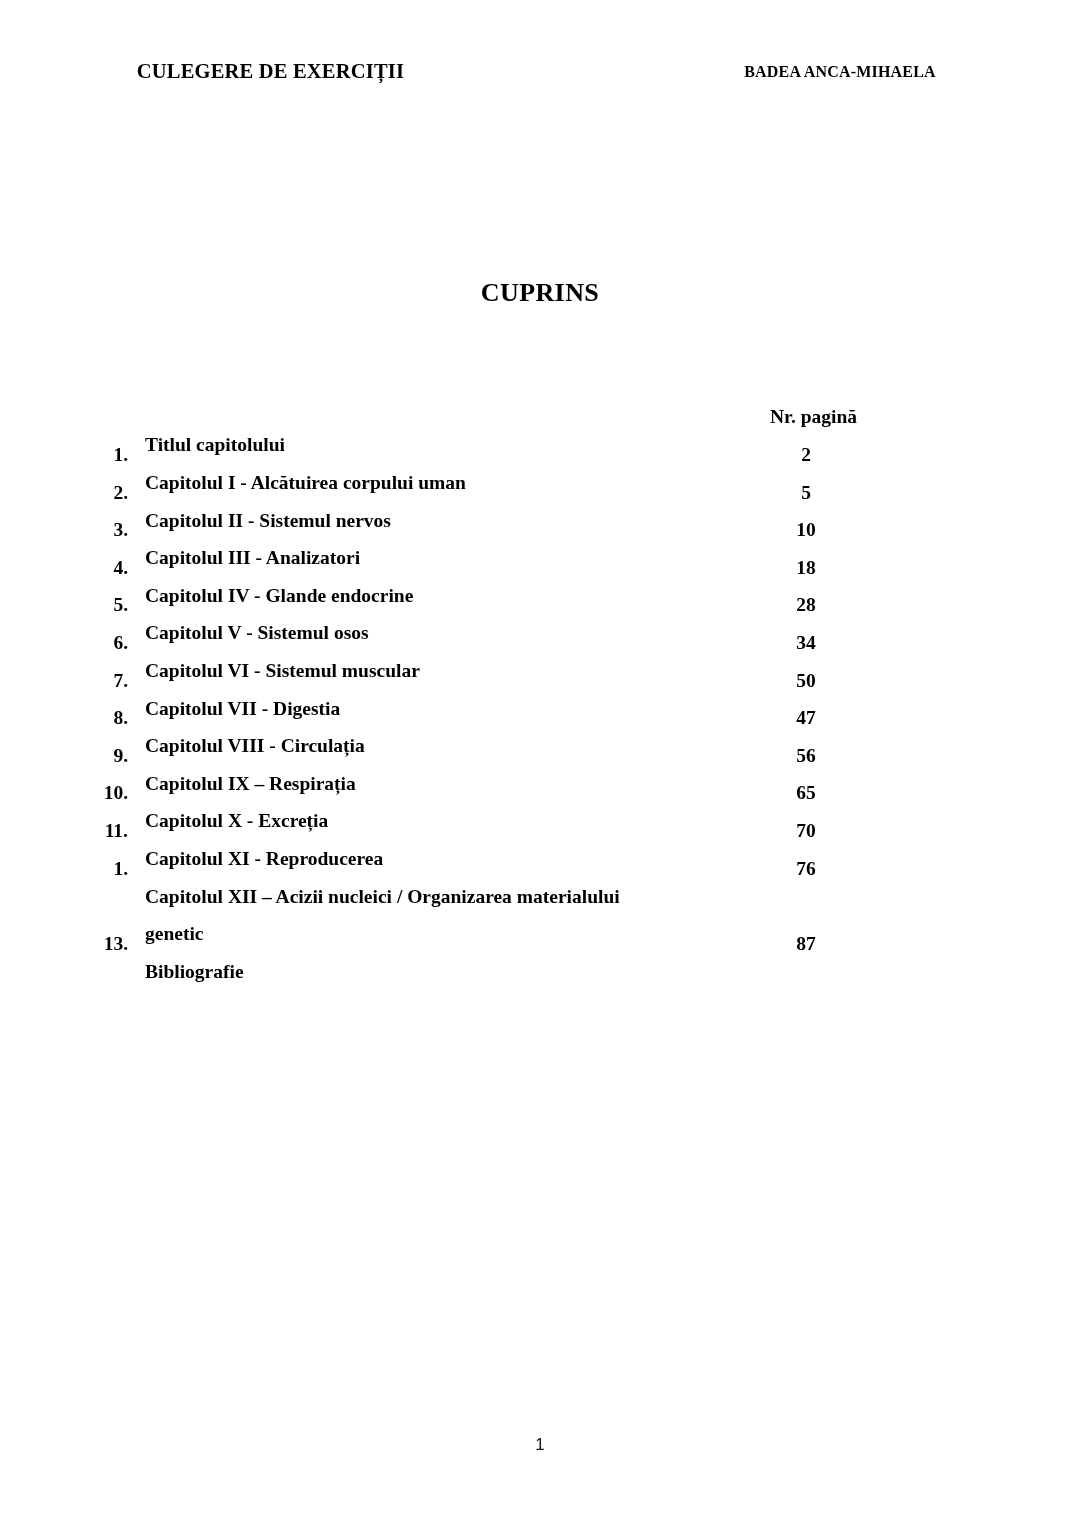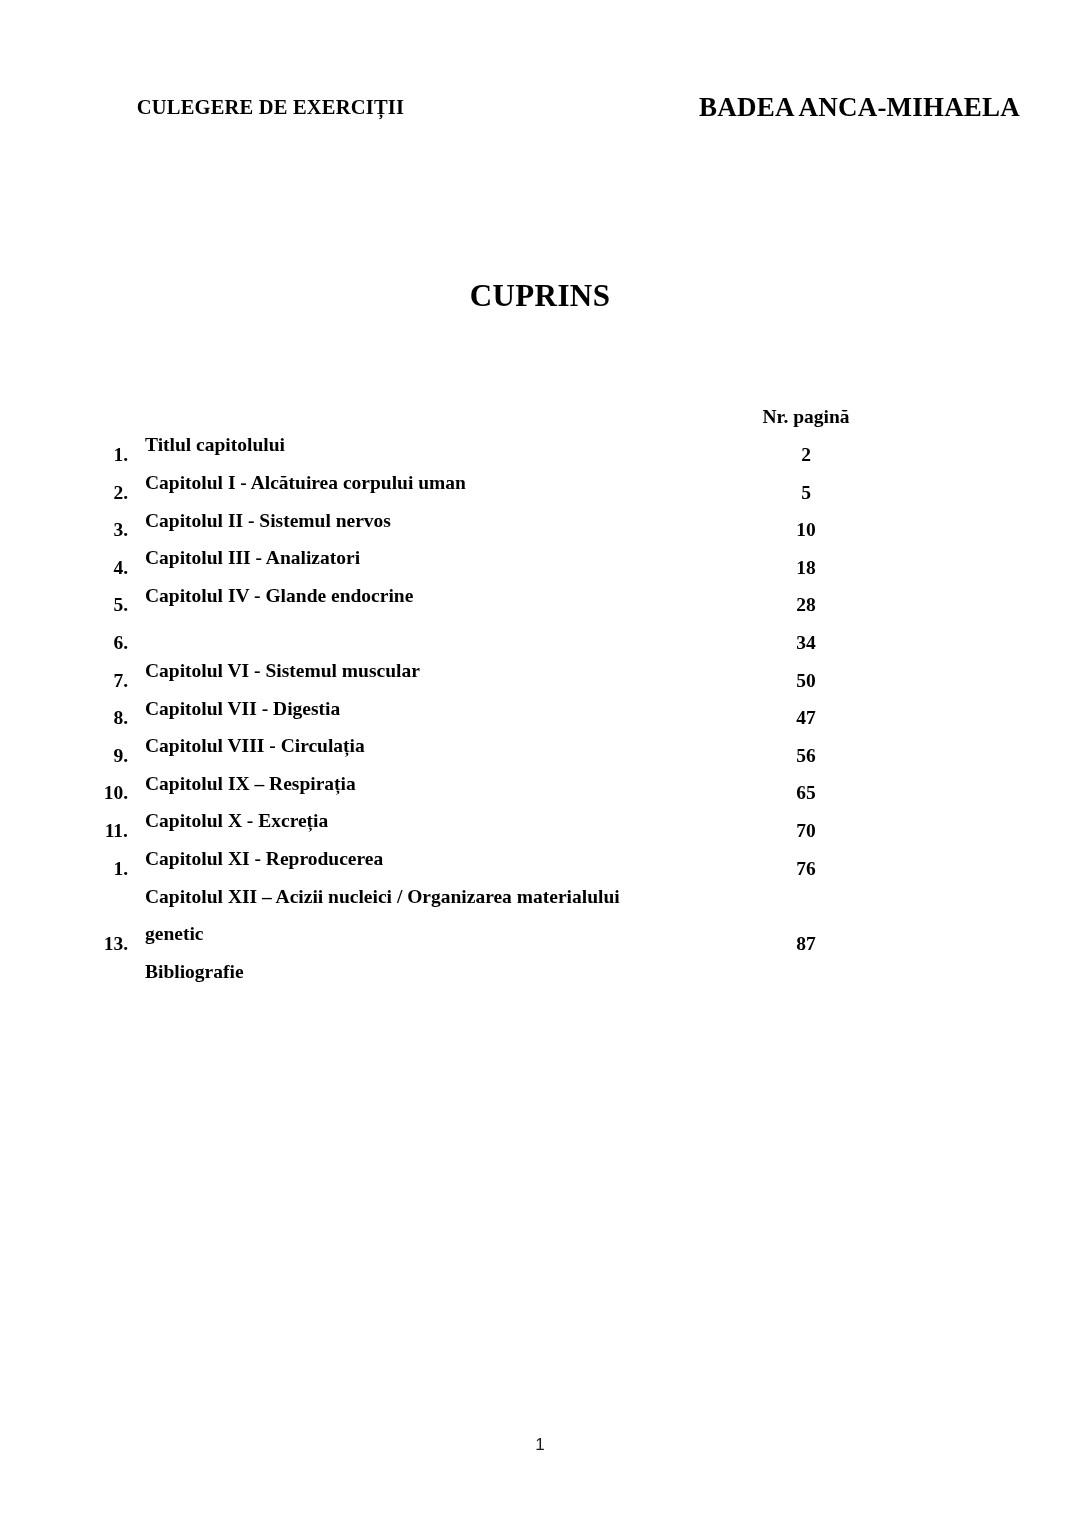--- a/index.html
+++ b/index.html
@@ -18,56 +18,55 @@
     color: #000000;
   }
 
   
   .doc-header {
     position: absolute;
     top: 58px;
     left: 0;
     width: 1080px;
     height: 60px;
-    margin-top: 36px;
   }
   .header-left {
     position: absolute;
     left: 128px;
     top: 0;
     width: 285px;
     text-align: center;
     font-size: 20.5px;
     font-weight: bold;
     letter-spacing: 0.2px;
     line-height: 27px;
   }
   .header-left .hl-line2 {
     display: block;
   }
   .header-right {
     position: absolute;
     left: 660px;
     top: 0;
     width: 360px;
-    text-align: right;
-    font-size: 27px;
+    text-align: center;
+    font-size: 16px;
     font-weight: bold;
     letter-spacing: 0.2px;
     line-height: 27px;
   }
 
   
   .page-title {
     position: absolute;
     top: 278px;
     left: 0;
     width: 1080px;
     text-align: center;
-    font-size: 31px;
+    font-size: 26px;
     font-weight: bold;
     letter-spacing: 0.4px;
   }
 
   
   .toc {
     position: absolute;
     top: 406px;
     left: 0;
     width: 1080px;
@@ -99,23 +98,23 @@
     left: 145px;
   }
   .col-page {
     position: absolute;
     left: 746px;
     width: 120px;
     text-align: center;
     white-space: nowrap;
   }
   .col-page.head {
-    left: 746px;
+    left: 770px;
     width: 120px;
-    text-align: center;
+    text-align: left;
   }
 
   
   .page-footer {
     position: absolute;
     bottom: 72px;
     left: 0;
     width: 1080px;
     text-align: center;
     font-family: "Liberation Sans", "DejaVu Sans", sans-serif;
@@ -164,20 +163,21 @@
     </div>
 
     <div class="toc-row">
       <div class="col-num">4.</div>
       <div class="col-title">Capitolul IV - Glande endocrine</div>
       <div class="col-page">18</div>
     </div>
 
     <div class="toc-row">
       <div class="col-num">5.</div>
+      <div class="col-title">Capitolul V - Sistemul osos</div>
       <div class="col-page">28</div>
     </div>
 
     <div class="toc-row">
       <div class="col-num">6.</div>
       <div class="col-title">Capitolul VI - Sistemul muscular</div>
       <div class="col-page">34</div>
     </div>
 
     <div class="toc-row">

